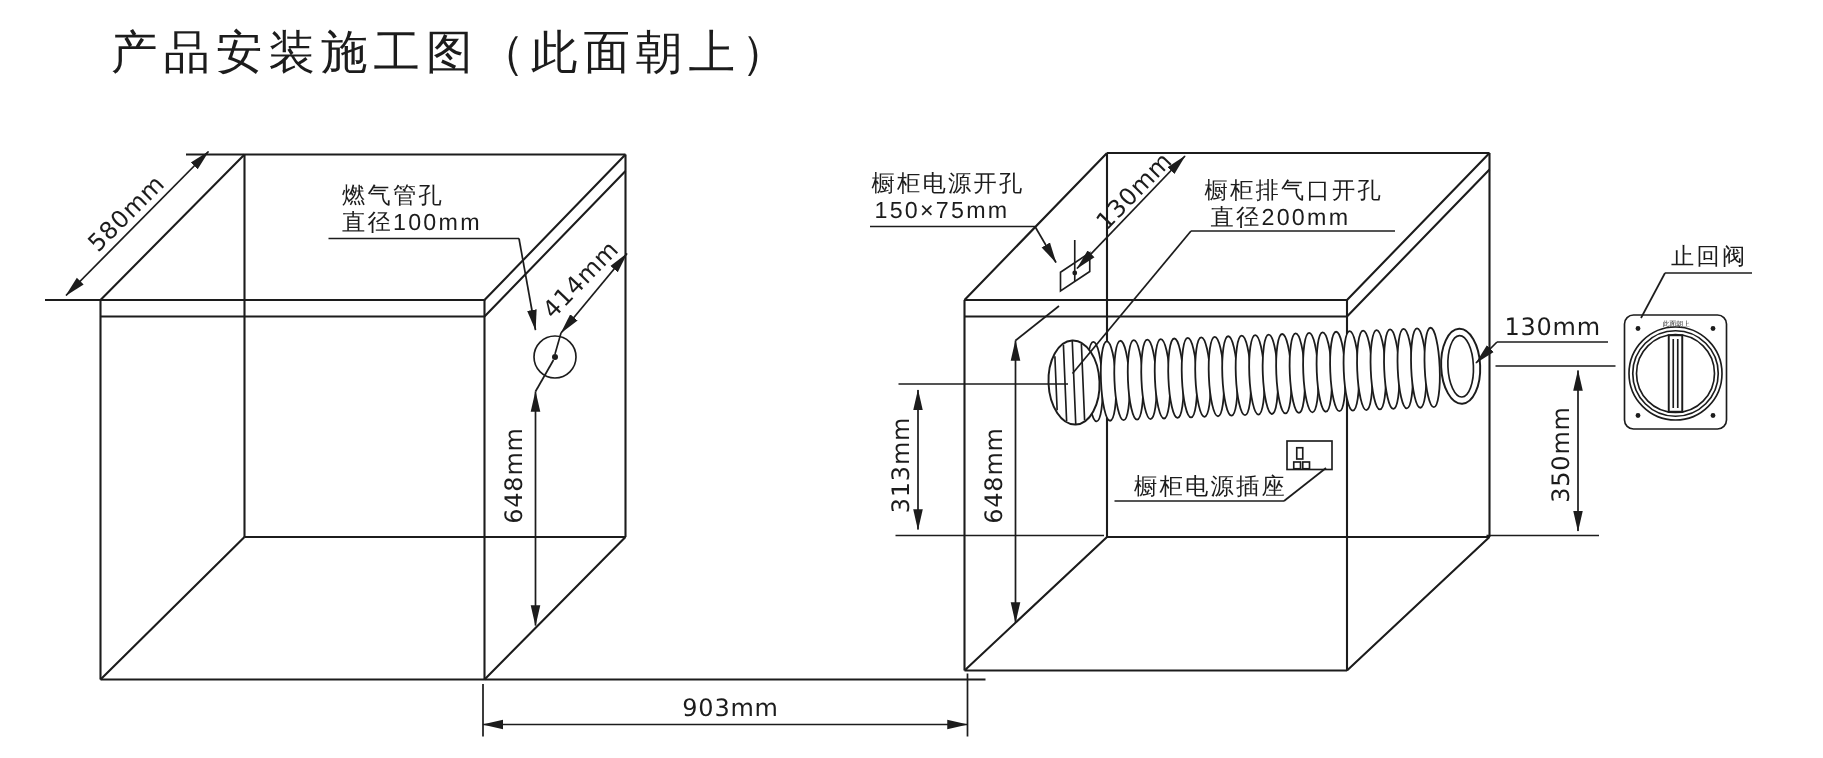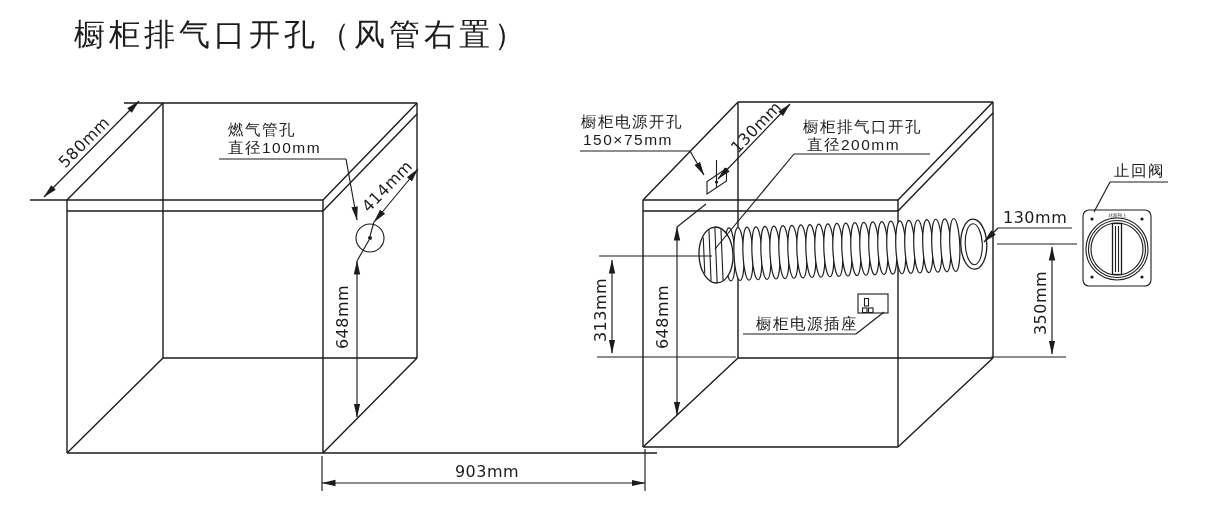--- a/index.html
+++ b/index.html
@@ -17,21 +17,21 @@
   .cn{font-family:"Liberation Sans",sans-serif;font-size:15.5px;letter-spacing:1.5px;}
   .num{font-family:"DejaVu Sans",sans-serif;font-size:16px;letter-spacing:0.5px;}
   .tiny{font-family:"Liberation Sans",sans-serif;font-size:4.5px;letter-spacing:0;}
   .mid{text-anchor:middle;}
 </style>
 </head>
 <body>
 
 <div class="stage">
 
-  <div class="title">橱柜排气口开孔（风管右置）</div>
+  <div class="title">产品安装施工图（此面朝上）</div>
 
   <svg width="1215" height="505" viewBox="0 0 1215 505">
     <defs>
       <marker id="arw" viewBox="0 0 14 9" markerWidth="14" markerHeight="9" refX="13.5" refY="4.5" orient="auto-start-reverse" markerUnits="userSpaceOnUse">
         <path d="M0,1.3 L14,4.5 L0,7.7 Z" fill="#1c1c1c"></path>
       </marker>
       <ellipse id="ring" cx="0" cy="0" rx="5" ry="26.5" fill="#ffffff" stroke="#1c1c1c" stroke-width="1.2"></ellipse>
     </defs>
 
     <g>

